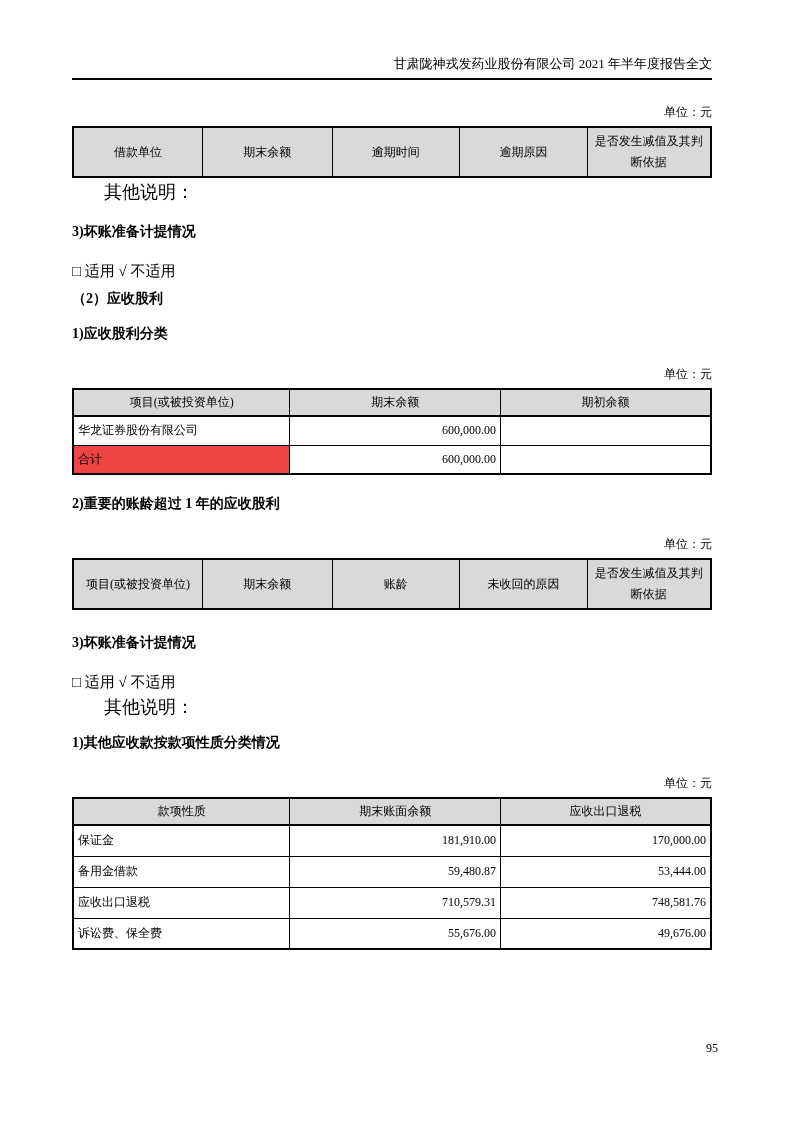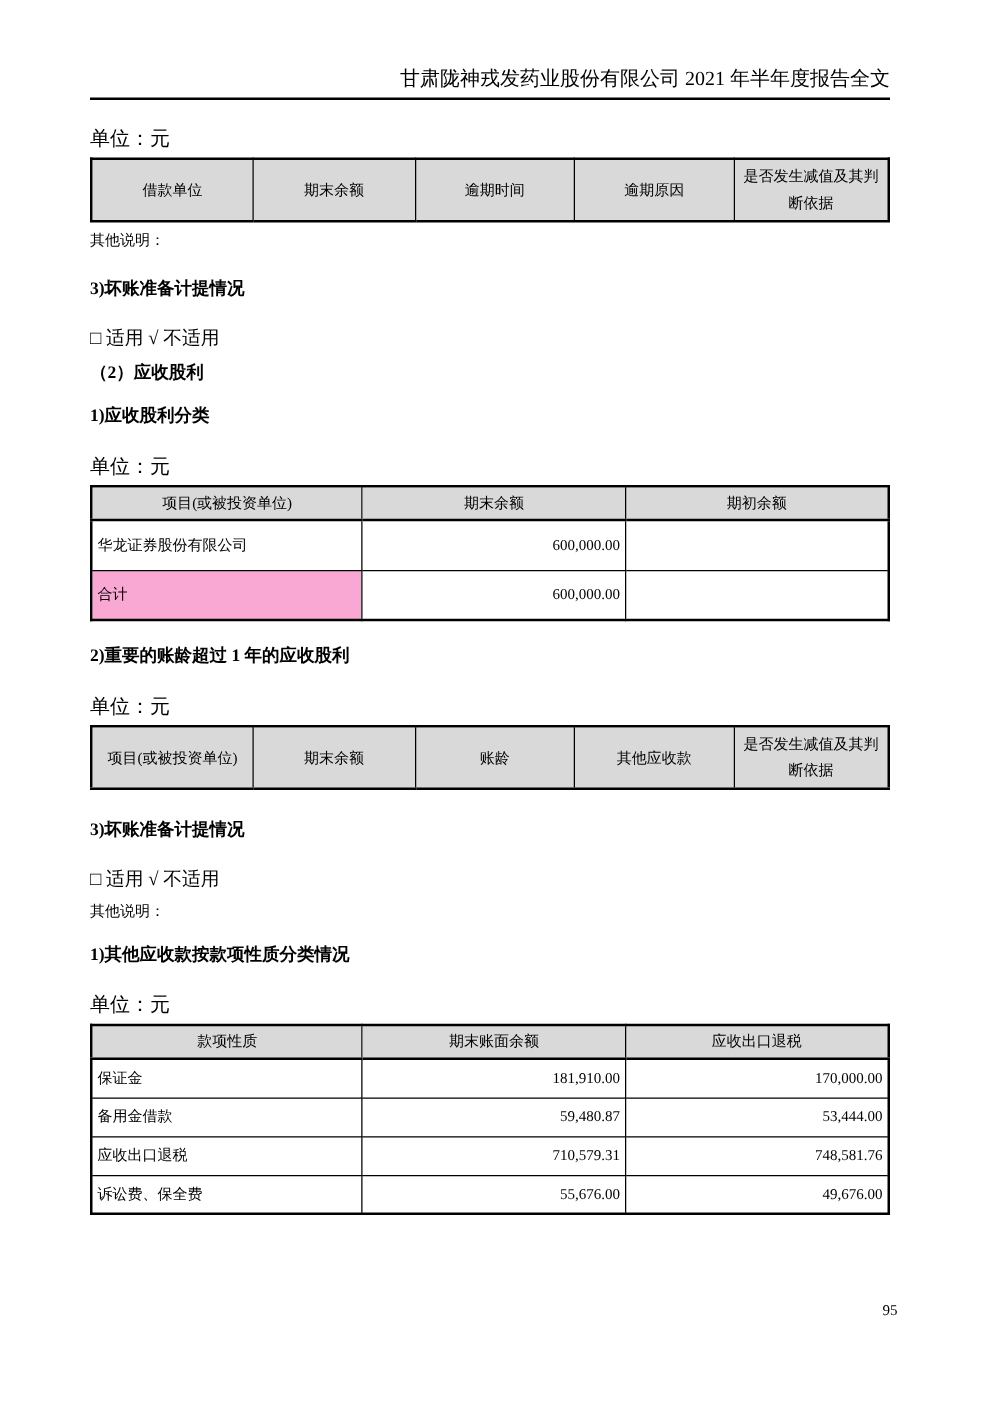--- a/index.html
+++ b/index.html
@@ -9,44 +9,46 @@
     position: relative;
     width: 793px;
     height: 1122px;
     margin: 0 auto;
     background: #fff;
     padding: 56px 81px 0 72px;
     overflow: hidden;
   }
   .doc-header {
     text-align: right;
-    font-size: 16px;
+    font-size: 13px;
     line-height: 16px;
     padding-bottom: 6px;
     border-bottom: 2px solid #000;
   }
   .h-num {
     font-size: 14px;
     font-weight: bold;
     line-height: 17px;
     margin-top: 22px;
   }
   .h-sp1 { margin-top: 24px; }
   .h-sp2 { margin-top: 12px; }
   .h-sp3 { margin-top: 18px; }
   .h-sp4 { margin-top: 20px; }
   .unit-line {
-    font-size: 16px;
+    text-align: right;
+    font-size: 12px;
     line-height: 14px;
     margin-top: 25px;
   }
   .note-line {
-    font-size: 12px;
+    font-size: 18px;
     line-height: 14px;
     margin-top: 7px;
+    margin-left: 32px;
   }
   .note-sp { margin-top: 11px; }
   .check-line {
     font-size: 15px;
     line-height: 14px;
     margin-top: 24px;
   }
   table.tbl {
     width: 100%;
     border-collapse: collapse;
@@ -62,25 +64,25 @@
   }
   table.tbl { border: 2px solid #000; }
   table.tbl th {
     background: #d9d9d9;
     text-align: center;
     vertical-align: middle;
   }
   table.tbl thead th { border-bottom-width: 2px; }
   .t-head5 th { height: 50px; line-height: 21px; }
   .t-head3 th { height: 27px; }
-  .t2 td, .t4 td { height: 40px; vertical-align: middle; }
+  .t2 td, .t4 td { height: 29px; vertical-align: middle; }
   .t4 td { height: 31px; }
   td.cell-name { text-align: left; }
   td.cell-num { text-align: right; }
-  td.cell-gray { background: #f9a8d4; }
+  td.cell-gray { background: #ef4444; }
   .c5-1 { width: 20.3%; } .c5-2 { width: 20.3%; } .c5-3 { width: 20%; }
   .c5-4 { width: 20%; margin-top: 28px; }   .c5-5 { width: 19.4%; }
   .c3-1 { width: 34%; } .c3-2 { width: 33%; } .c3-3 { width: 33%; }
   .page-number {
     position: absolute;
     right: 75px;
     top: 1041px;
     font-size: 12px;
   }
 </style>
@@ -145,21 +147,21 @@
   <div class="h-num h-sp4">2)重要的账龄超过 1 年的应收股利</div>
 
   <div class="unit-line">单位：元</div>
 
   <table class="tbl t3">
     <thead class="t-head5">
       <tr>
         <th class="c5-1">项目(或被投资单位)</th>
         <th class="c5-2">期末余额</th>
         <th class="c5-3">账龄</th>
-        <th class="c5-4">其他应收款</th>
+        <th class="c5-4">未收回的原因</th>
         <th class="c5-5">是否发生减值及其判断依据</th>
       </tr>
     </thead>
   </table>
 
   <div class="h-num h-sp1">3)坏账准备计提情况</div>
 
   <div class="check-line">□ 适用 √ 不适用</div>
 
   <div class="note-line note-sp">其他说明：</div>

